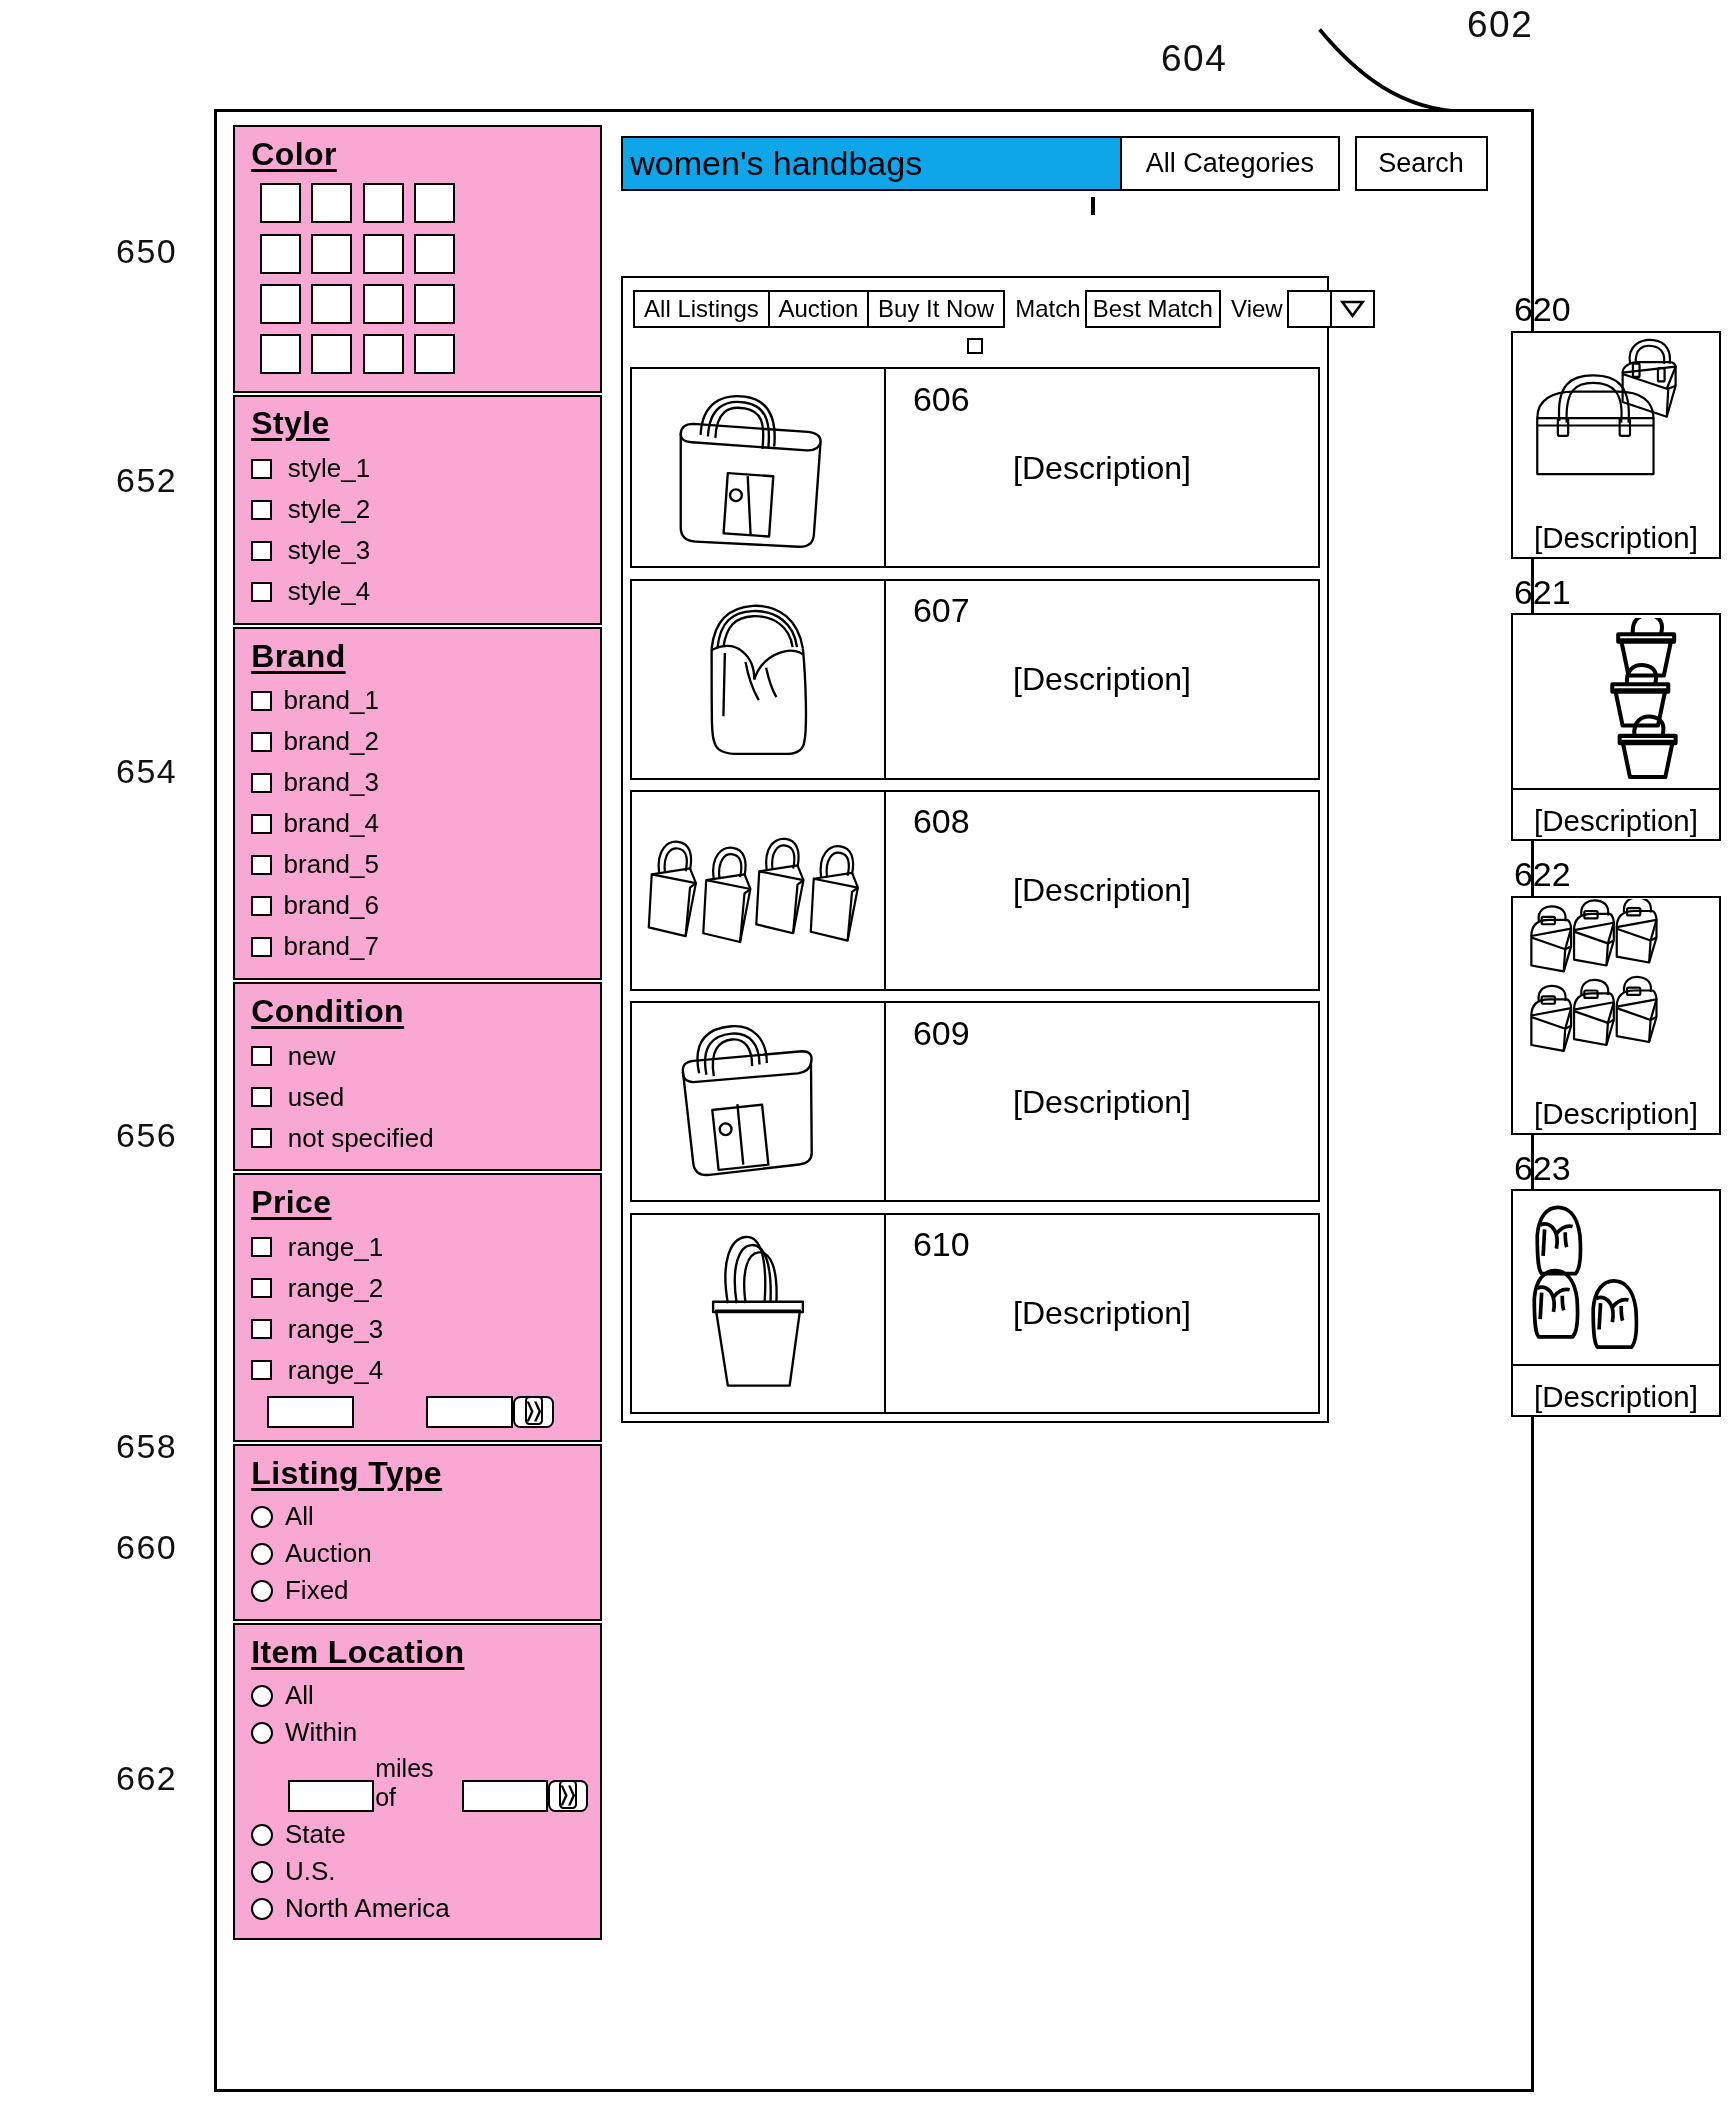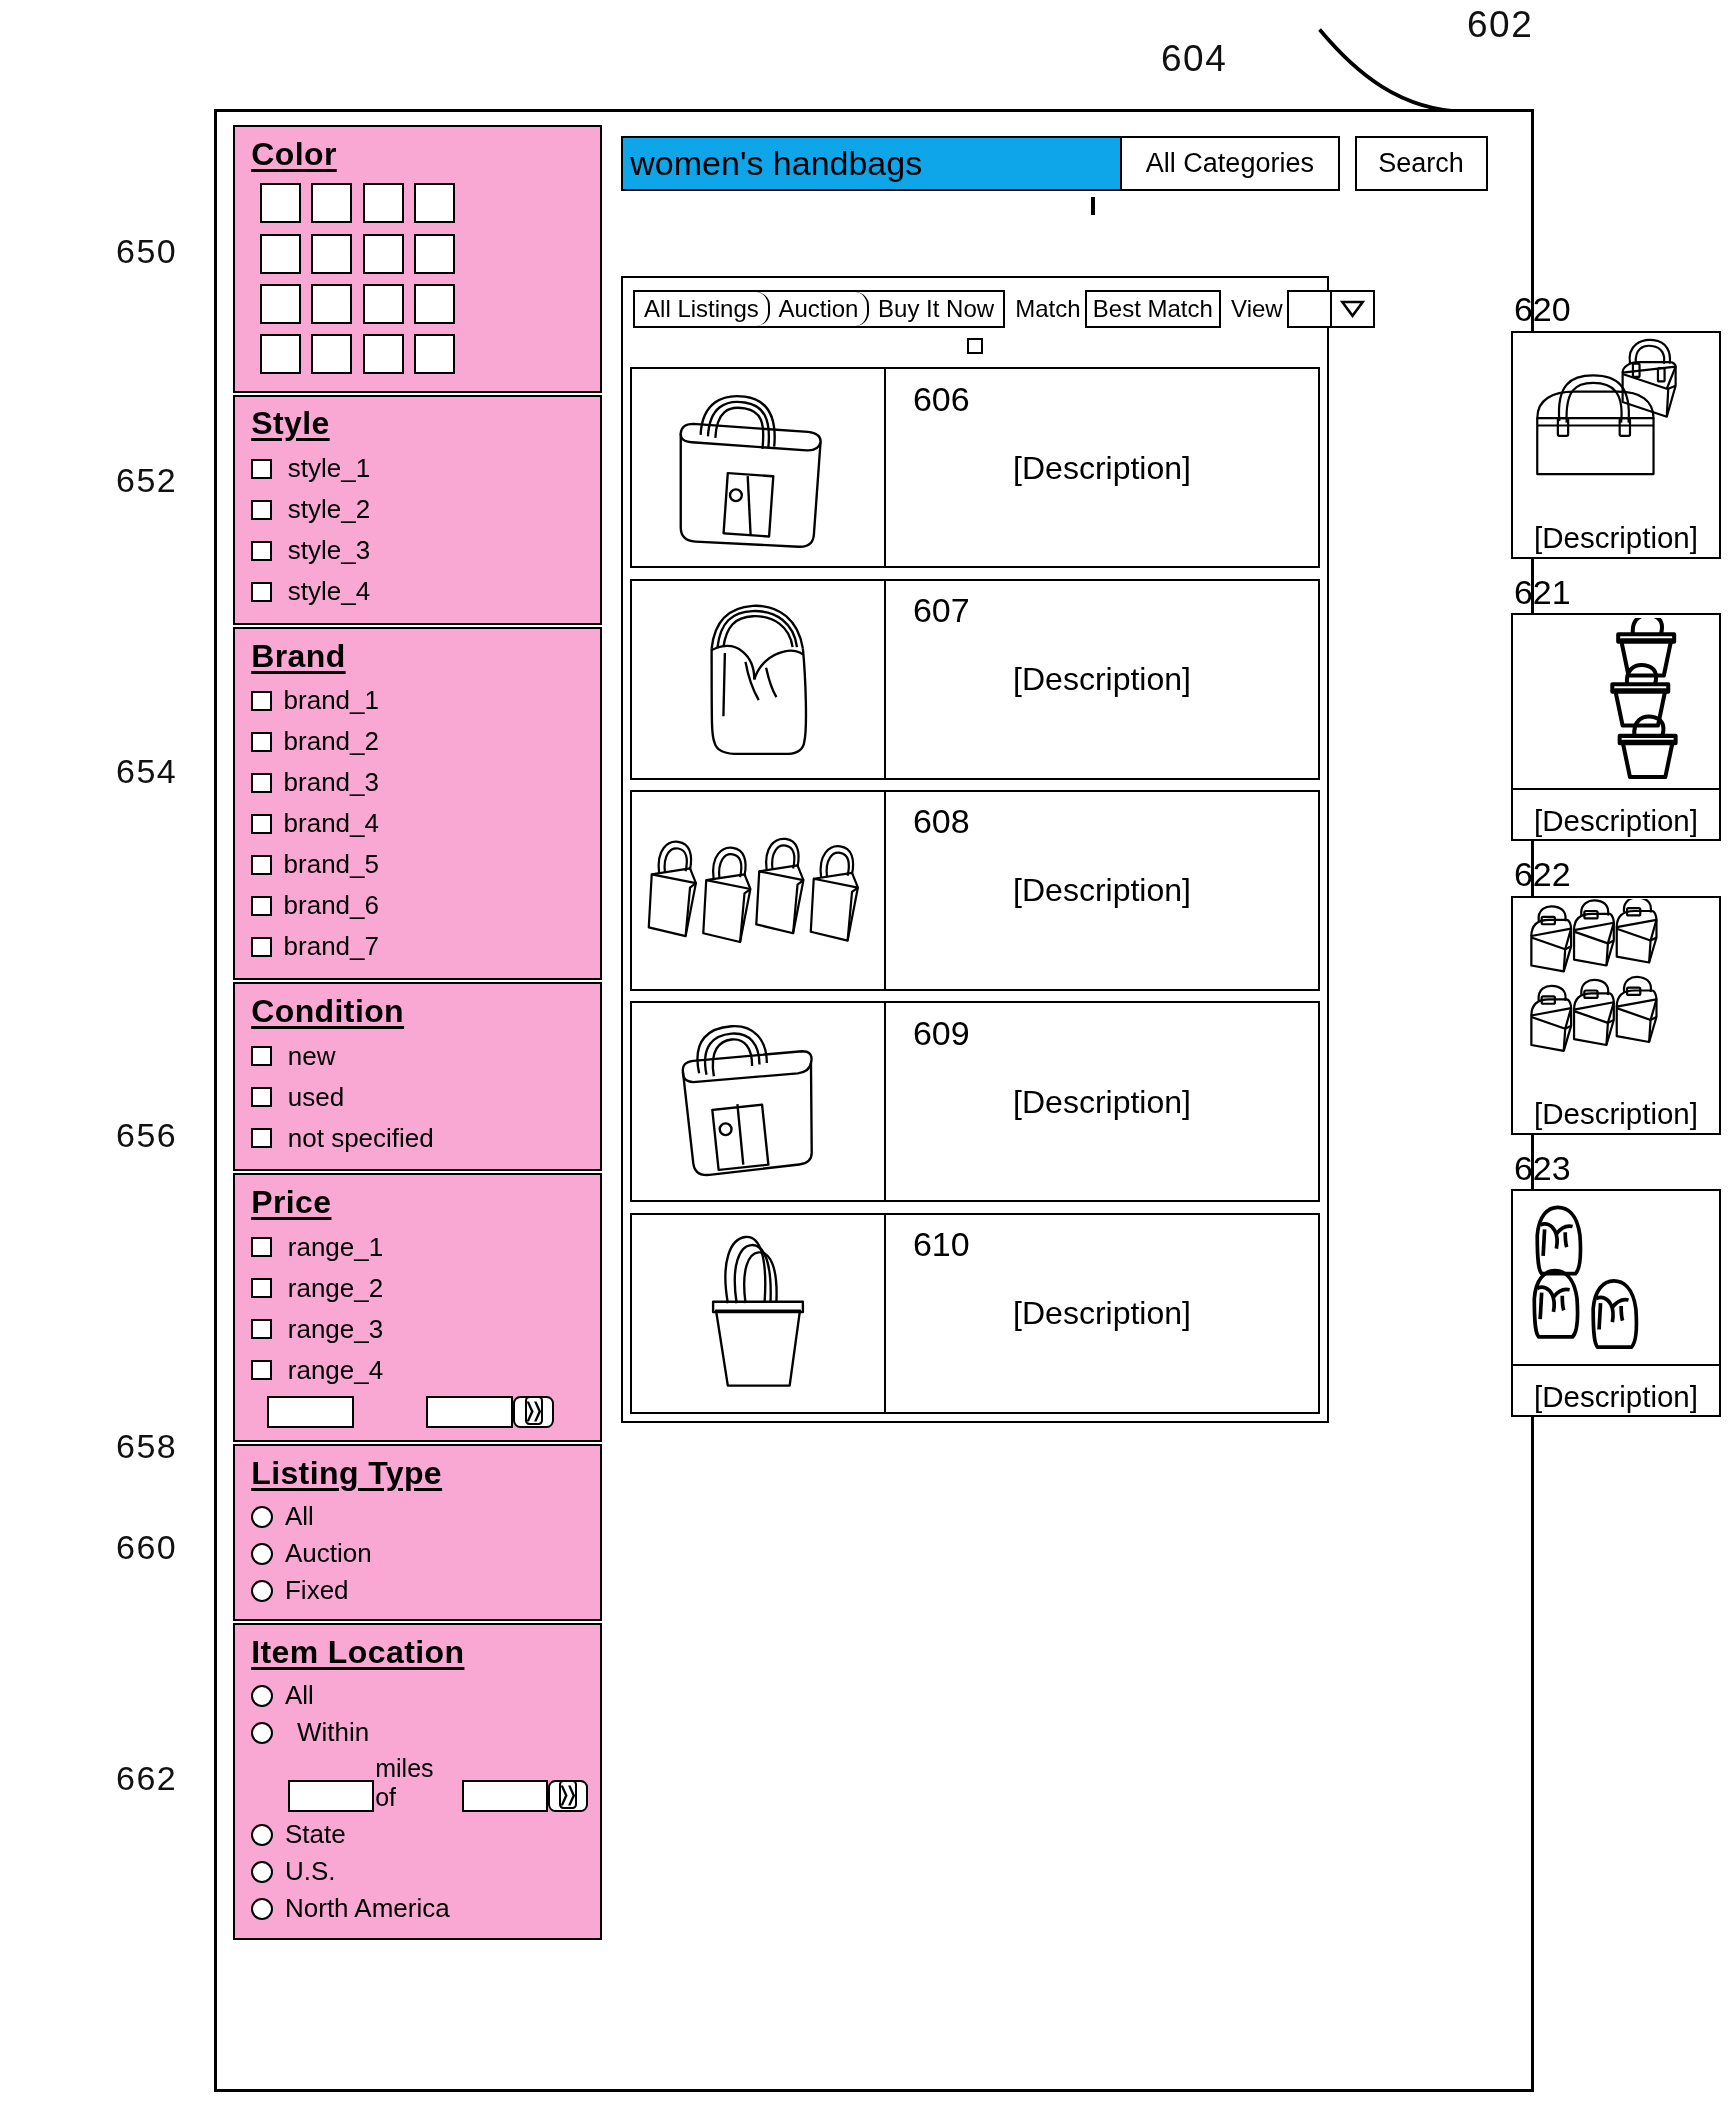--- a/index.html
+++ b/index.html
@@ -200,21 +200,20 @@
     height: 38px;
   }
   .tabgroup { display: flex; border: 2.9px solid #000; height: 38px; }
   .tabgroup .tab {
     display: flex; align-items: center; justify-content: center;
     font-size: 24px;
     padding: 0 8.8px;
     border-right: 2.9px solid #000;
     background: #fff;
     white-space: nowrap;
-    border-radius: 14px;
   }
   .tabgroup .tab:last-child { border-right: 0; }
   .tb-label { font-size: 24px; margin: 0 4.4px 0 10.3px; }
   .tb-box {
     border: 2.9px solid #000;
     height: 38px;
     display: flex; align-items: center; justify-content: center;
     font-size: 24px;
     padding: 0 5.9px;
     background: #fff;
@@ -445,21 +444,21 @@
         <span class="opt-label tight">Fixed</span>
       </div>
     </div>
 
     <div class="filter-panel">
       <span class="panel-title">Item Location</span>
       <div class="opt-row" style="height:37px;">
         <span class="rb"></span>
         <span class="opt-label tight">All</span>
       </div>
-      <div class="opt-row" style="height:37px;gap:12px;">
+      <div class="opt-row" style="height:37px;">
         <span class="rb"></span>
         <span class="opt-label tight">Within</span>
       </div>
       <div class="within-row">
         <span class="txtbox"></span>
         <span class="miles-label">miles of</span>
         <span class="txtbox"></span>
         <span class="gobtn">
           <span class="inner">〉〉</span>
         </span>

